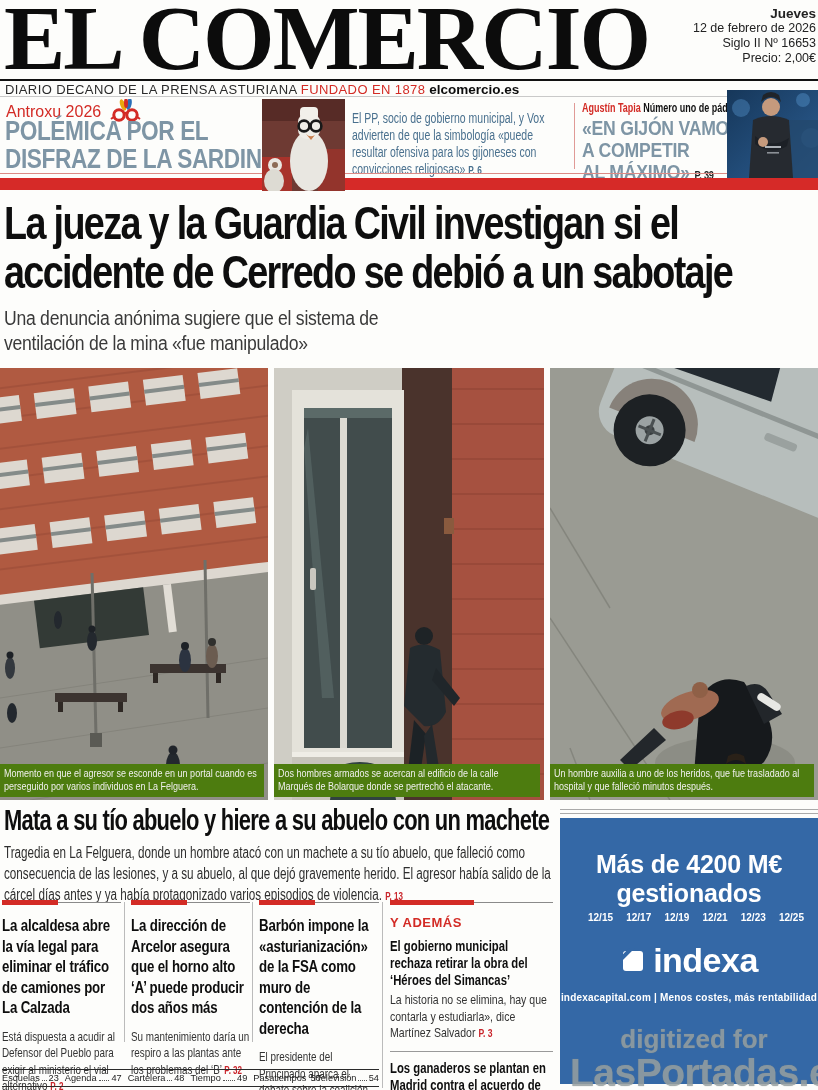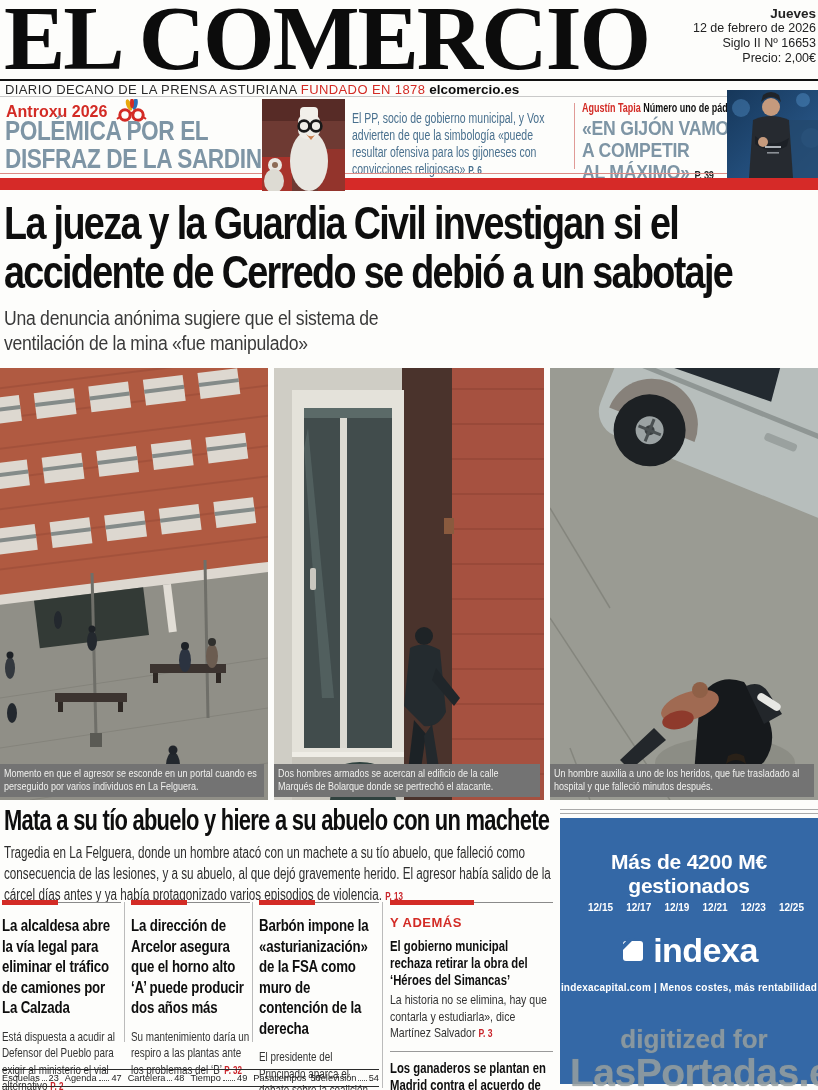--- a/index.html
+++ b/index.html
@@ -19,47 +19,47 @@
 
   .masthead{font-family:"Liberation Serif",serif;font-weight:bold;font-size:92px;line-height:92px;letter-spacing:-2px;color:#0c0c0c;}
   .dateblock{text-align:right;font-size:12.5px;line-height:15px;color:#222;}
   .dateblock .wd{font-weight:bold;font-size:13.5px;}
   .rule{background:#111;}
   .hairline{background:#c9c9c9;}
   .tagline{font-size:13px;letter-spacing:.4px;color:#2b2b2b;}
   .tagline .fund{color:#d32b25;}
   .tagline .web{font-weight:bold;color:#0c0c0c;letter-spacing:0;font-size:13.5px;}
 
-  .kicker{color:#d32b25;font-weight:bold;font-size:16px;}
+  .kicker{color:#d32b25;font-weight:normal;font-size:16px;}
   .slate-head{color:#7e95a5;font-weight:bold;font-size:27px;line-height:28px;letter-spacing:-.5px;}
   .teaser-body{color:#49708e;font-size:14px;line-height:17px;}
   .pref{font-weight:bold;font-size:11px;}
   .pref.red{color:#c9252b;}
   .pref.slate{color:#49708e;}
   .pref.dark{color:#222;}
   .pref.gray{color:#4a4a4a;}
   .rkick{font-size:12.5px;font-weight:bold;color:#111;}
   .rkick .nm{color:#d32b25;}
   .quote{color:#7e95a5;font-weight:bold;font-size:21px;line-height:22px;letter-spacing:-.3px;}
 
   .redbar-main{background:#d62a28;}
   .lead-head{font-weight:bold;font-size:46px;line-height:49px;letter-spacing:-2px;color:#0e0e0e;}
   .subhead{font-size:20px;line-height:25px;color:#3a3a3a;letter-spacing:-.3px;}
 
   .photo{position:absolute;top:0;height:432px;background:#888;}
   .photo svg{display:block;}
-  .caption{position:absolute;left:0;bottom:3px;background:#737373;color:#f0f0ee;
+  .caption{position:absolute;left:0;bottom:3px;background:#4d7c0f;color:#f0f0ee;
            font-size:10px;line-height:13px;padding:3px 6px 4px 4px;max-width:calc(100% - 4px);box-sizing:border-box;}
 
   .mach-head{font-weight:bold;font-size:30px;letter-spacing:-1px;color:#0e0e0e;}
   .mach-body{font-size:16px;line-height:21px;color:#2e2e2e;}
 
   .adrules div{height:1px;background:#aaa;margin-bottom:3px;}
   .adbox{background:#3468a6;color:#fff;}
-  .ad-title{font-weight:bold;font-size:21px;text-align:center;margin-top:32px;letter-spacing:-.2px;}
+  .ad-title{font-weight:bold;font-size:25px;text-align:center;margin-top:32px;letter-spacing:-.2px;}
   .chartwrap{display:flex;align-items:stretch;margin:16px 16px 0 12px;height:100px;}
   .ylabels{width:54px;display:flex;flex-direction:column;justify-content:space-between;
            font-size:10px;font-weight:bold;text-align:right;padding-right:6px;box-sizing:border-box;}
   .xlabels{display:flex;justify-content:space-between;margin:4px 14px 0 28px;font-size:10px;font-weight:bold;}
   .brandrow{display:flex;align-items:center;justify-content:center;margin-top:18px;gap:7px;}
   .brand{font-weight:bold;font-size:34px;letter-spacing:-.5px;}
   .ad-footer{font-size:10px;font-weight:bold;text-align:center;margin-top:12px;letter-spacing:.2px;}
 
   .brief{position:absolute;top:902px;}
   .brief .hair{height:1px;background:#8a8a8a;}

